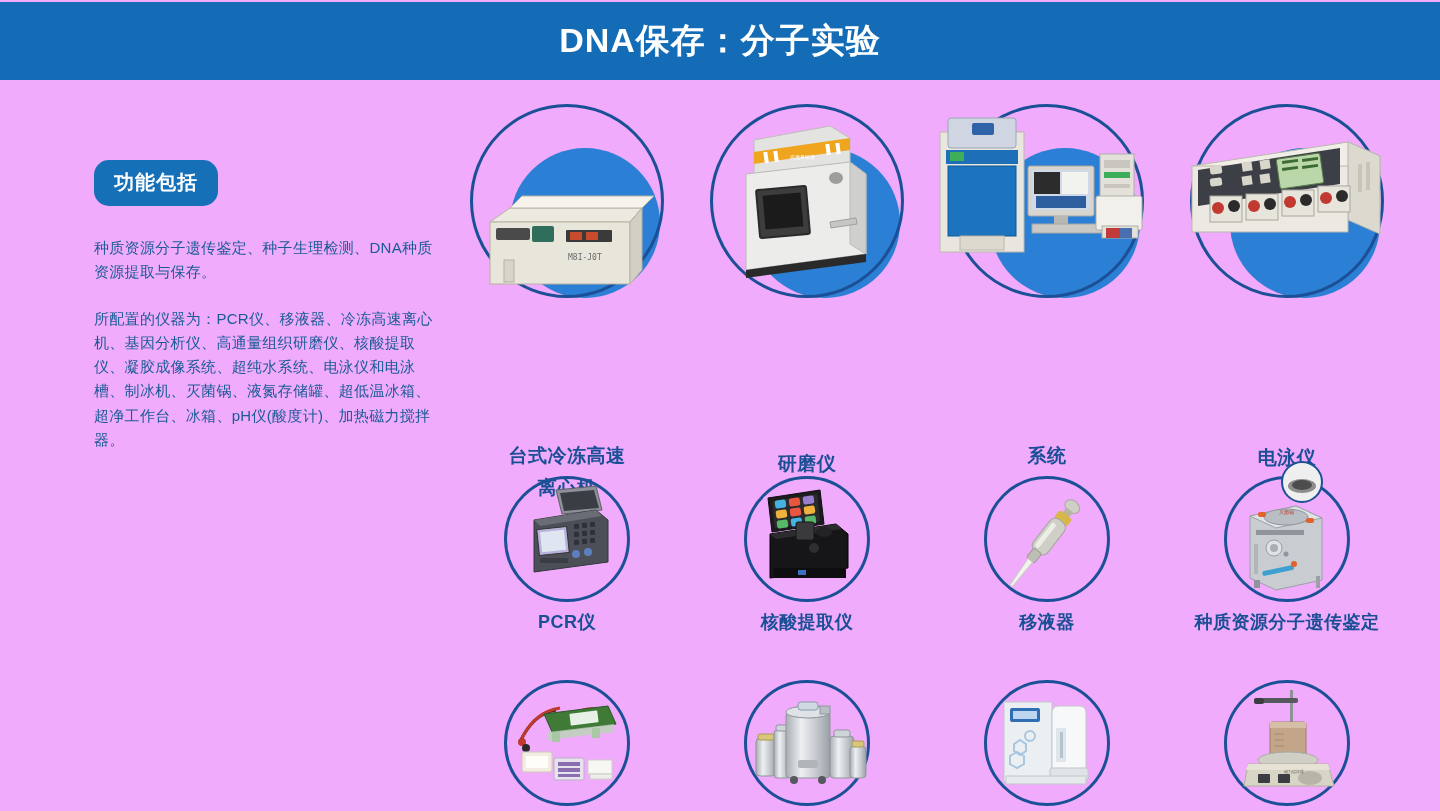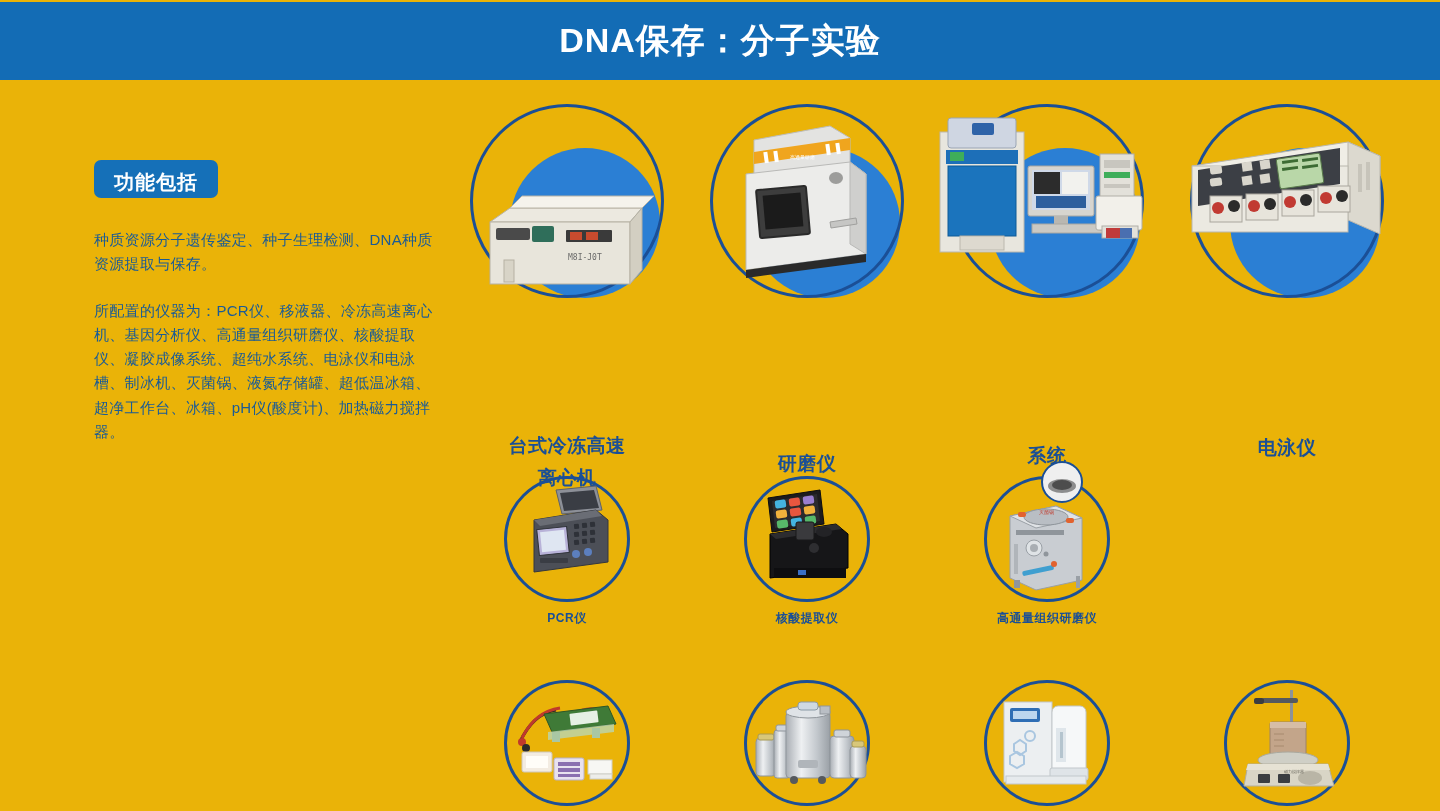--- a/index.html
+++ b/index.html
@@ -2,39 +2,39 @@
 <html><head>
 <meta charset="utf-8">
 <style>
   * { box-sizing: border-box; margin: 0; padding: 0; }
   html, body {
     width: 1440px; height: 811px;
     background: #ffffff;
     font-family: "Liberation Sans", "DejaVu Sans", sans-serif;
     overflow: hidden;
   }
-  .page { position: relative; width: 1440px; height: 811px; background:#eab308; }
+  .page { position: relative; width: 1440px; height: 811px; background:#f0abfc; }
 
   
   .header {
     position: absolute; left: 0; top: 2px; width: 1440px; height: 78px;
     background: #136cb5;
     display: flex; align-items: center; justify-content: center;
   }
   .header-title {
     color: #ffffff; font-size: 34px; font-weight: bold; letter-spacing: 1px;
     white-space: nowrap;
   }
 
   
   .left-col { position: absolute; left: 94px; top: 160px; width: 340px; }
   .badge {
     display: inline-block; background: #1570b8; color: #fff;
-    font-size: 20px; font-weight: bold; border-radius: 7px;
-    padding: 9px 20px 2px 20px; letter-spacing: 1px;
+    font-size: 20px; font-weight: bold; border-radius: 15px;
+    padding: 9px 20px 10px 20px; letter-spacing: 1px;
   }
   .para {
     color: #1a5b96; font-size: 15px; line-height: 1.62; letter-spacing: .3px;
   }
   .para-1 { margin-top: 30px; }
   .para-2 { margin-top: 22px; }
 
   
   .grid { position: absolute; left: 447px; top: 104px; width: 960px; }
   .row { display: flex; }
@@ -61,22 +61,22 @@
   }
   .ring-thin { border-width: 3px; }
 
   .art { position: absolute; inset: 0; overflow: visible; }
   .art svg { position: absolute; left: 0; top: 0; overflow: visible; }
 
   .caption {
     color: #1a4f96; font-weight: bold; text-align: center;
     line-height: 1.25; letter-spacing: .5px;
   }
-  .cap-big { font-size: 19px; margin-top: 0; }
-  .cap-small { font-size: 12px; margin-top: 9px; }
+  .cap-big { font-size: 19px; margin-top: 10px; }
+  .cap-small { font-size: 18px; margin-top: 9px; }
 
   .r1-caps { position: absolute; top: 330px; left: 0; width: 960px; display: flex; }
   .cap-slot { width: 240px; text-align: center; }
 </style>
 </head>
 <body>
 
 <div class="page">
 
   <div class="header">
@@ -308,20 +308,39 @@
                 <circle cx="70" cy="72" r="5" fill="#2e2e31"></circle>
                 <rect x="30" y="92" width="72" height="10" fill="#0e0e10"></rect>
                 <rect x="54" y="94" width="8" height="5" fill="#3a6fc4"></rect>
               </g>
             </svg>
           </div>
         </div>
         <div class="caption cap-small">核酸提取仪</div>
       </div>
 
+      <div class="cell">
+        <div class="circle-wrap c-small">
+          <div class="ring ring-thin"></div>
+          <div class="art">
+            <svg width="126" height="126" viewBox="0 0 126 126">
+              <g transform="rotate(38 63 63)">
+                <ellipse cx="63" cy="22" rx="8" ry="6" fill="#cfcfc7" stroke="#a9a9a1" stroke-width="1"></ellipse>
+                <rect x="59" y="26" width="8" height="8" fill="#b8b49e"></rect>
+                <rect x="55" y="32" width="16" height="10" rx="3" fill="#d8b64a"></rect>
+                <rect x="54" y="40" width="18" height="40" rx="7" fill="#cfcfc7" stroke="#a6a69e" stroke-width="1"></rect>
+                <rect x="57" y="46" width="5" height="30" rx="2" fill="#eeeee8"></rect>
+                <rect x="58" y="78" width="10" height="12" rx="2" fill="#bdbdb5" stroke="#9c9c94" stroke-width="1"></rect>
+                <polygon points="60,90 66,90 65,122 62,122" fill="#f3f3ef" stroke="#c9c9c3" stroke-width="1"></polygon>
+              </g>
+            </svg>
+          </div>
+        </div>
+        <div class="caption cap-small">移液器</div>
+      </div>
 
       <div class="cell">
         <div class="circle-wrap c-small">
           <div class="ring ring-thin"></div>
           <div class="art">
             <svg width="126" height="126" viewBox="0 0 126 126">
               <g>
 
                 <circle cx="78" cy="6" r="20" fill="#efefef" stroke="#1b4f96" stroke-width="2"></circle>
                 <ellipse cx="78" cy="10" rx="14" ry="7" fill="#8d8d8d"></ellipse>
@@ -339,21 +358,21 @@
                 <circle cx="62" cy="78" r="2.5" fill="#8f959b"></circle>
                 <rect x="38" y="92" width="32" height="5" rx="2" fill="#3f9fd0" transform="rotate(-12 54 94)"></rect>
                 <circle cx="70" cy="88" r="3" fill="#e2622e"></circle>
                 <rect x="30" y="68" width="4" height="30" fill="#b0b5ba"></rect>
                 <rect x="92" y="100" width="4" height="12" fill="#9aa0a6"></rect>
                 <rect x="30" y="104" width="6" height="8" fill="#8f959b"></rect>
               </g>
             </svg>
           </div>
         </div>
-        <div class="caption cap-small">高通量组织研磨仪</div>
+        <div class="caption cap-small">种质资源分子遗传鉴定</div>
       </div>
     </div>
 
     <div class="row row-3" style="margin-top:24px">
 
       <div class="cell">
         <div class="circle-wrap c-small">
           <div class="ring ring-thin"></div>
           <div class="art">
             <svg width="126" height="126" viewBox="0 0 126 126">

